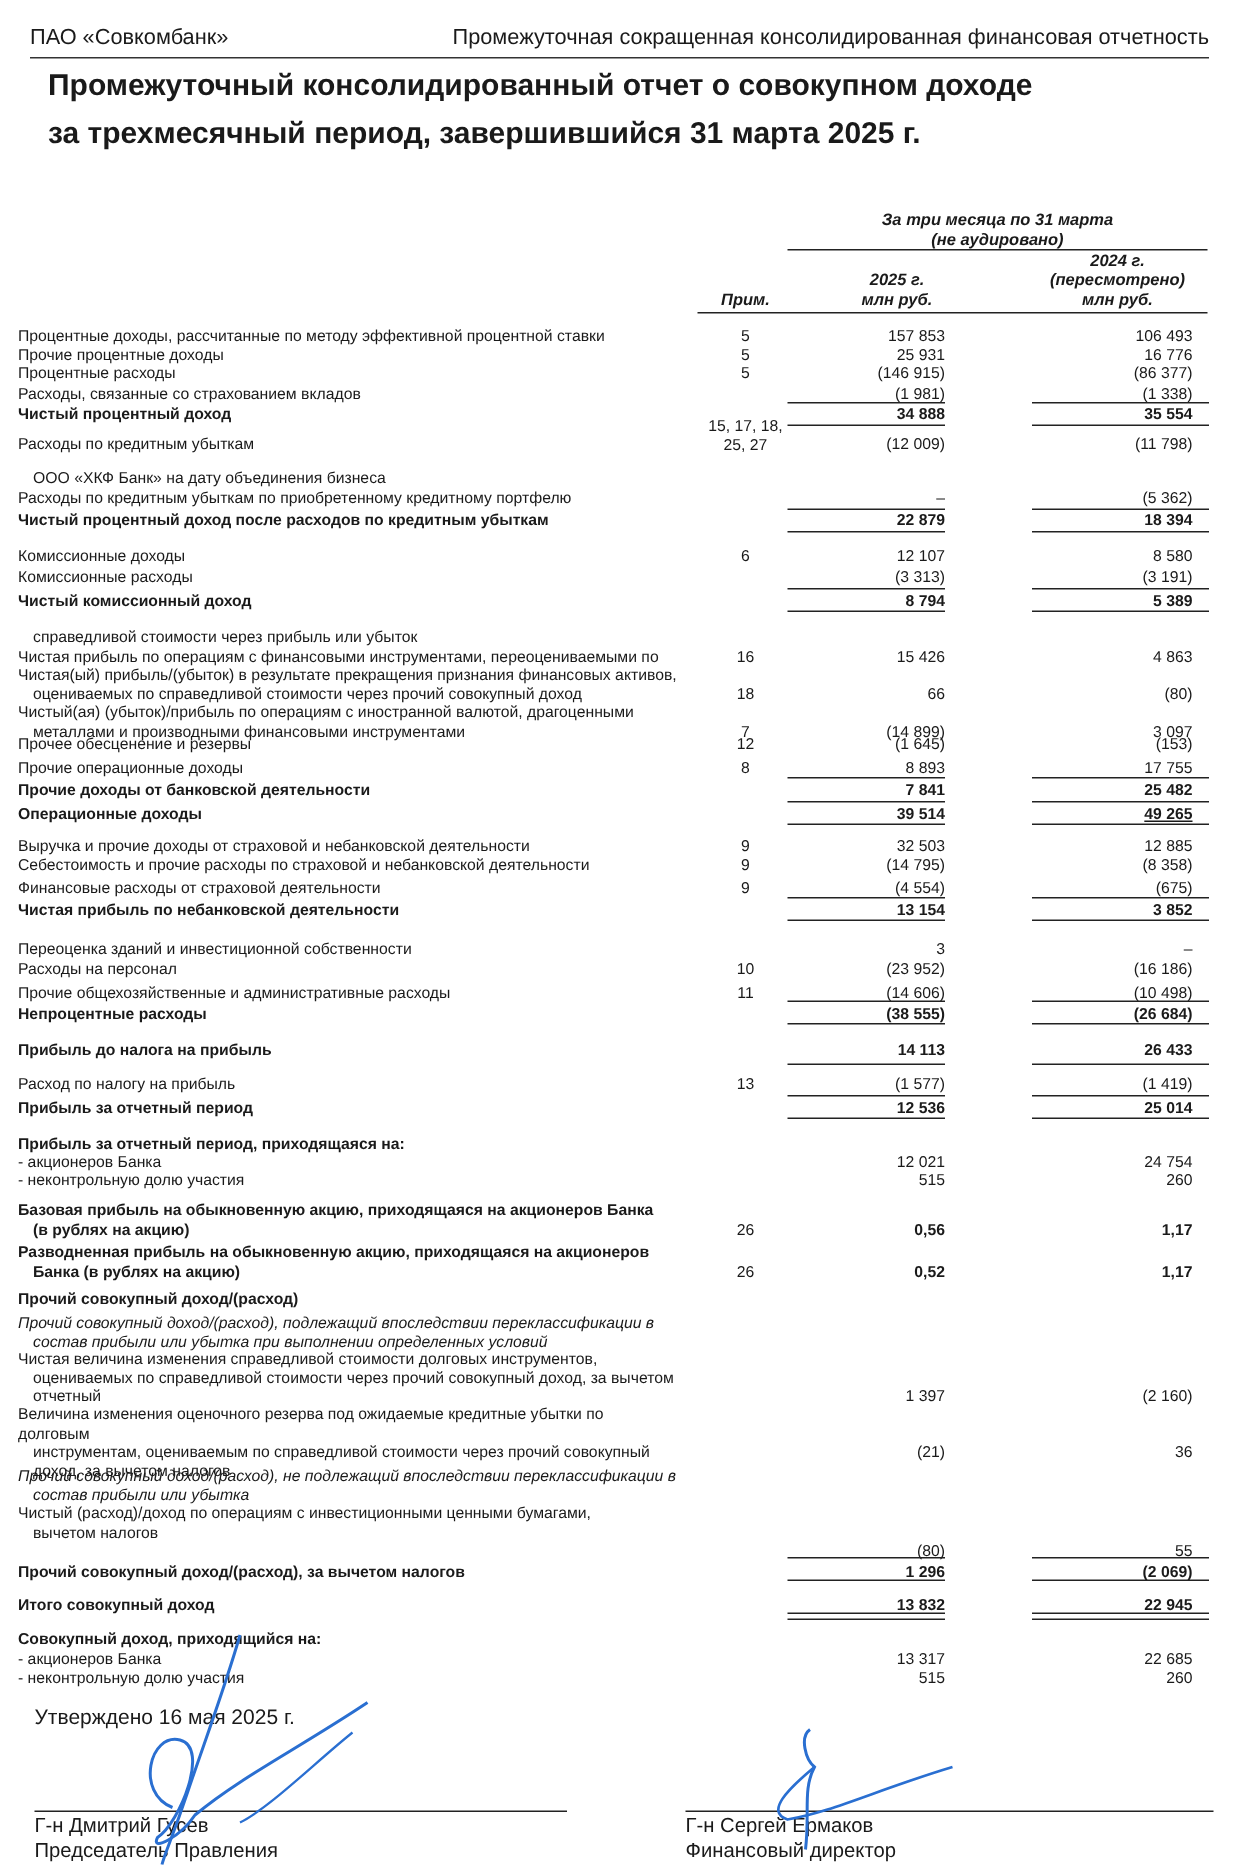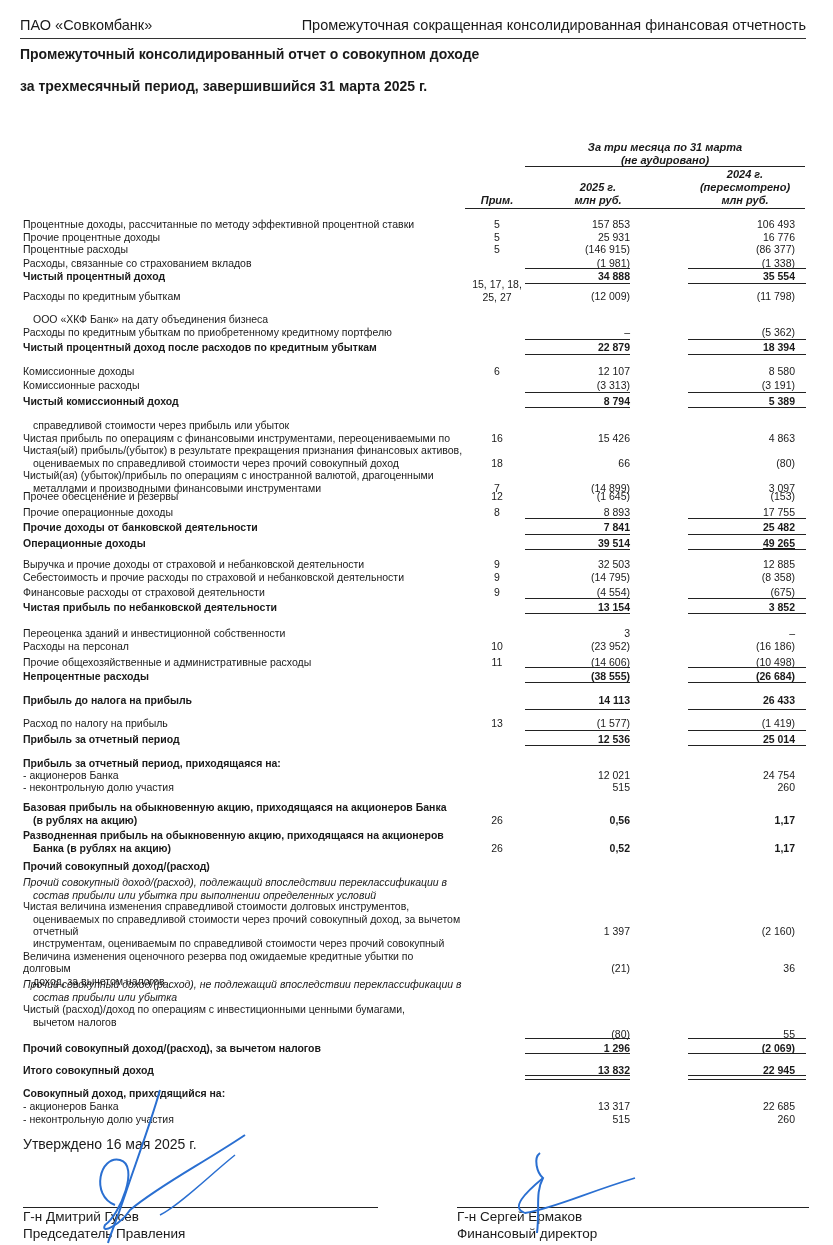--- a/index.html
+++ b/index.html
@@ -2,30 +2,30 @@
 <html><head>
 <meta charset="utf-8">
 <style>
   html, body { margin: 0; padding: 0; background: #ffffff; }
   body { width: 833px; height: 1245px; position: relative; overflow: hidden;
          font-family: "Liberation Sans", sans-serif; color: #1a1a1a; }
   .hdr { position: absolute; left: 20px; top: 16px; width: 786px; height: 22px;
          border-bottom: 1.5px solid #333; font-size: 14.5px; }
   .hdr .l { position: absolute; left: 0; top: 1px; }
   .hdr .r { position: absolute; right: 0; top: 1px; }
-  .title { position: absolute; left: 20px; font-weight: bold; font-size: 14px; }
+  .title { position: absolute; left: 32px; font-weight: bold; font-size: 20px; }
   .t1 { top: 46px; } .t2 { top: 78px; }
 
   .colhead { position: absolute; font-style: italic; font-weight: bold; font-size: 11px;
              text-align: center; line-height: 13px; }
   .hline { position: absolute; height: 0; border-top: 1.3px solid #222; }
   .dline { position: absolute; height: 3px; border-top: 1.3px solid #222; border-bottom: 1.3px solid #222; }
 
   .row { position: absolute; left: 0; width: 833px; font-size: 10.5px; line-height: 12.5px; }
-  .row .lbl { position: absolute; left: 23px; width: 440px; }
+  .row .lbl { position: absolute; left: 12px; width: 440px; }
   .row .note { position: absolute; left: 462px; width: 70px; text-align: center; }
   .row .v1 { position: absolute; left: 530px; width: 100px; text-align: right; }
   .row .v2 { position: absolute; left: 690px; width: 105px; text-align: right; }
   .row.b { font-weight: bold; }
   .row.it .lbl { font-style: italic; }
   .approved { position: absolute; left: 23px; top: 1136px; font-size: 14px; }
   .sigline { position: absolute; top: 1207px; border-top: 1.2px solid #222; height: 0; }
   .signame { position: absolute; font-size: 13.5px; line-height: 17px; }
   .sig { position: absolute; }
 </style>
@@ -360,22 +360,22 @@
         <div>Чистая величина изменения справедливой стоимости долговых инструментов,</div>
         <div style="padding-left: 10px;">оцениваемых по справедливой стоимости через прочий совокупный доход, за вычетом</div>
         <div style="padding-left: 10px;">отчетный</div>
       </div>
       <div class="note" style="font-weight: normal; top: 25px;"></div>
       <div class="v1" style="top: 25px;">1 397</div>
       <div class="v2" style="top: 25px; margin-right: -4px;">(2 160)</div>
     </div>
     <div class="row" style="top: 937px;">
       <div class="lbl">
+        <div>Величина изменения оценочного резерва под ожидаемые кредитные убытки по долговым</div>
         <div style="padding-left: 10px;">инструментам, оцениваемым по справедливой стоимости через прочий совокупный</div>
-        <div>Величина изменения оценочного резерва под ожидаемые кредитные убытки по долговым</div>
         <div style="padding-left: 10px;">доход, за вычетом налогов</div>
       </div>
       <div class="note" style="font-weight: normal; top: 25px;"></div>
       <div class="v1" style="top: 25px; margin-right: -4px;">(21)</div>
       <div class="v2" style="top: 25px;">36</div>
     </div>
     <div class="row it" style="top: 978px;">
       <div class="lbl">
         <div>Прочий совокупный доход/(расход), не подлежащий впоследствии переклассификации в</div>
         <div style="padding-left: 10px;">состав прибыли или убытка</div>

